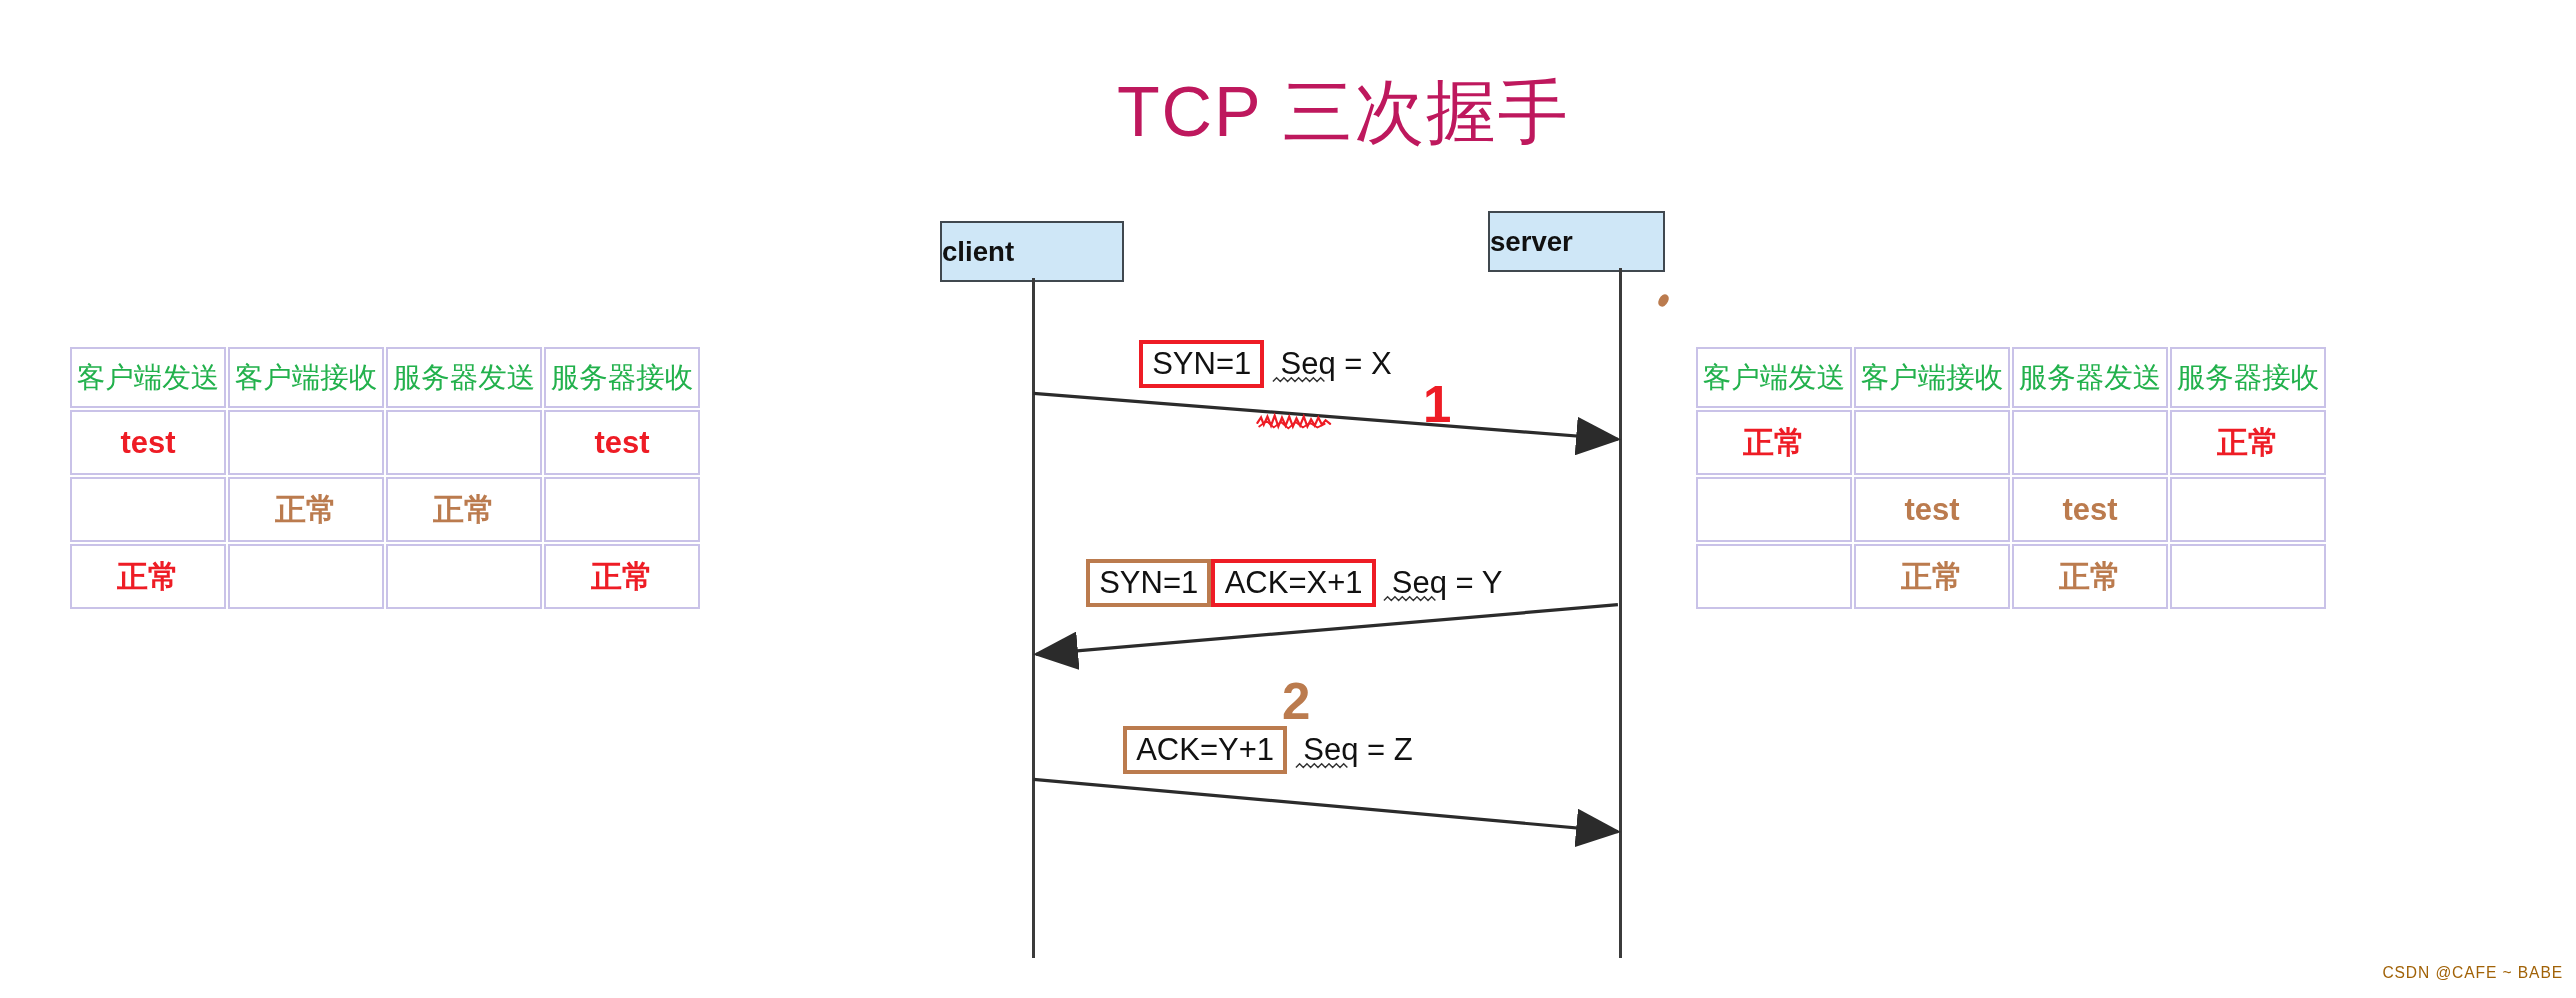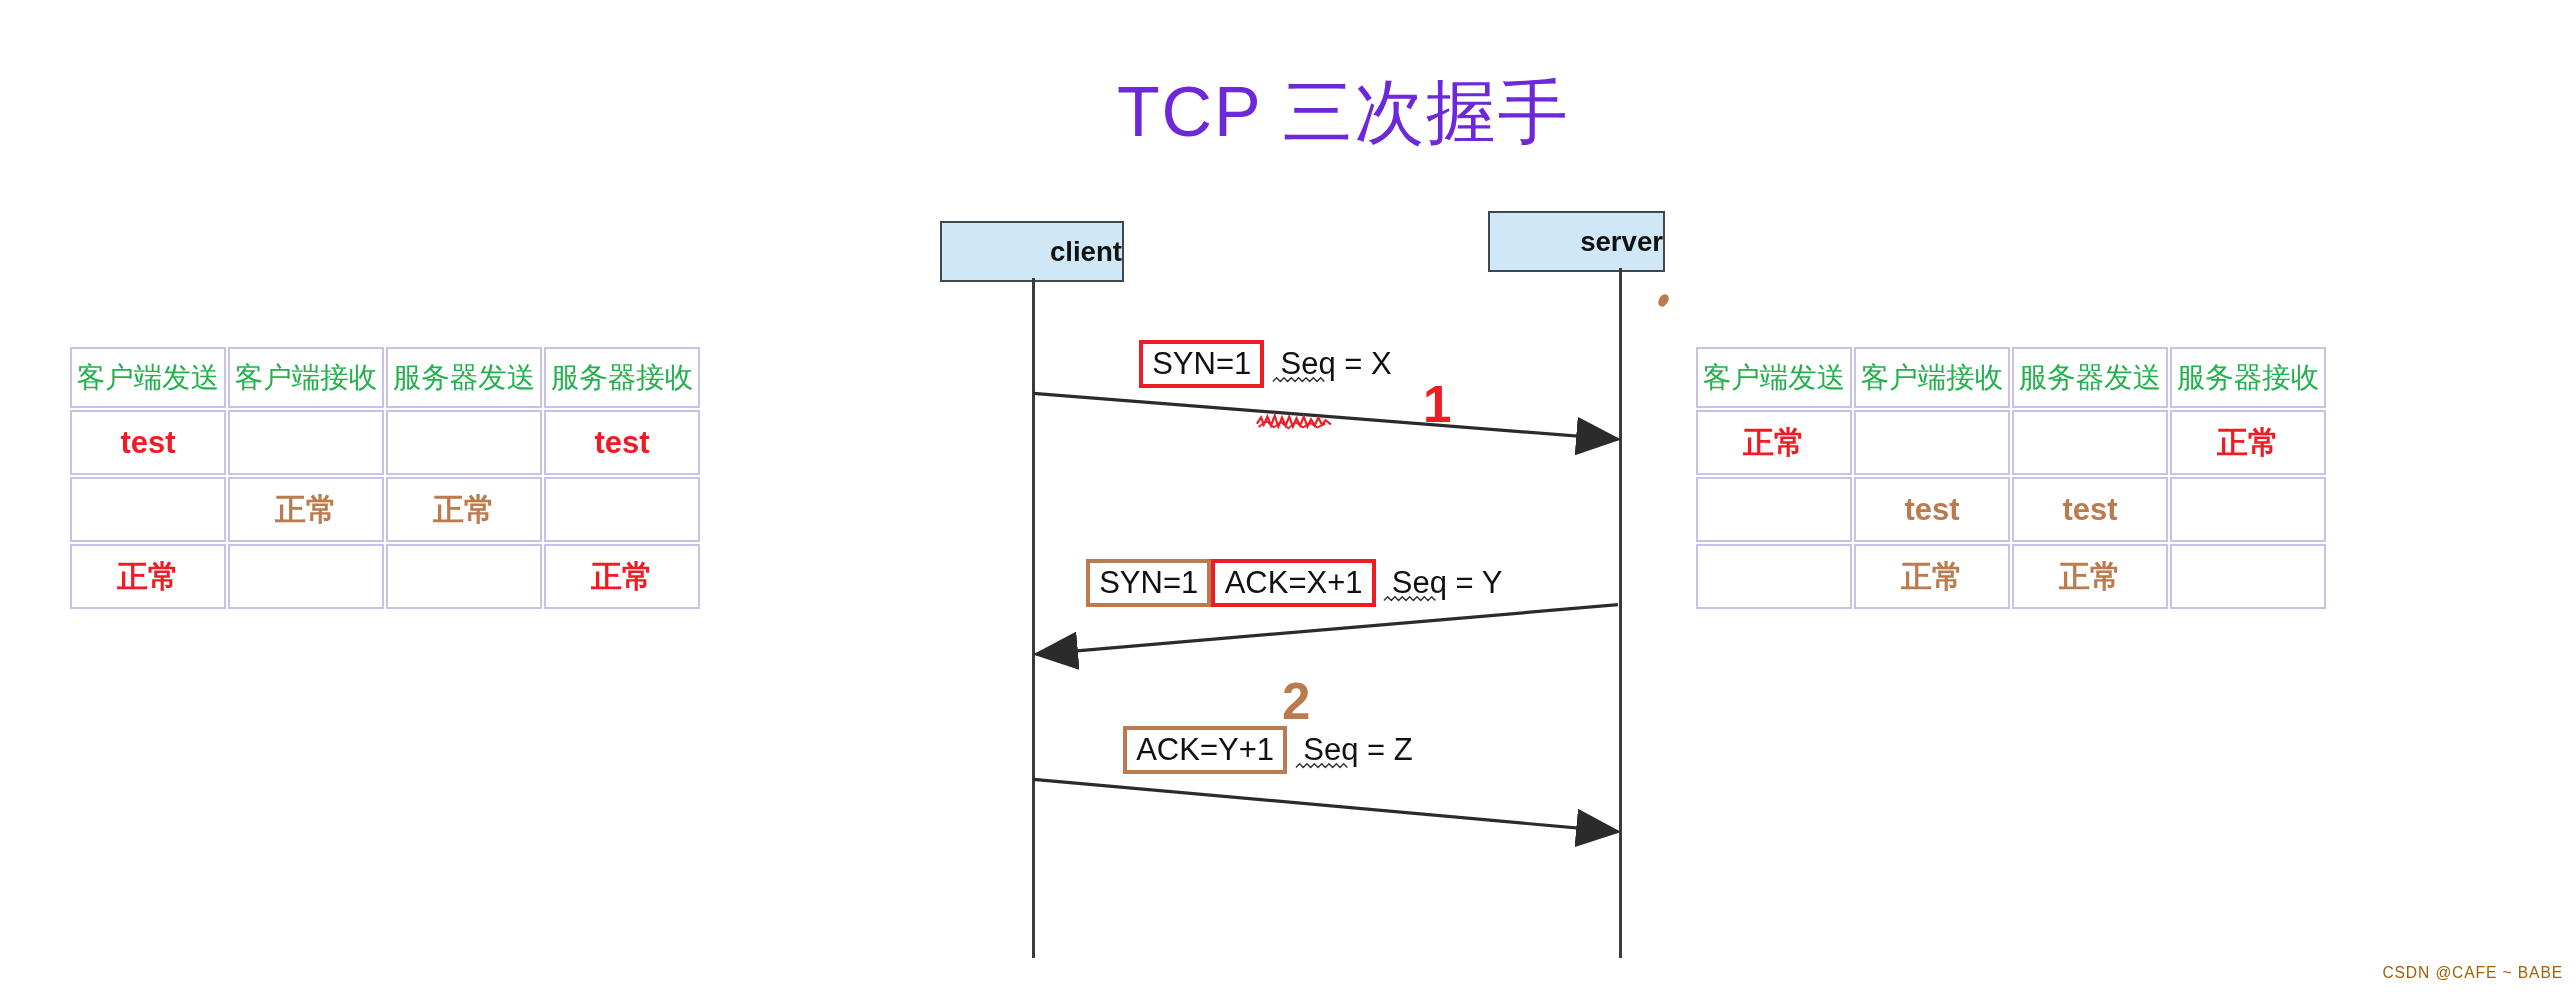--- a/index.html
+++ b/index.html
@@ -2,27 +2,27 @@
 <html style="font-size:14.7px"><head>
 <meta charset="utf-8">
 <style>
   html,body{margin:0;padding:0;background:#ffffff;}
   body{width:2576px;height:998px;position:relative;overflow:hidden;
        font-family:"Liberation Sans","DejaVu Sans",sans-serif;}
 
   #stage{position:absolute;left:0;top:0;width:2576px;height:998px;}
 
   
-  #title{position:absolute;left:1117px;top:66px;font-size:70px;color:#6d28d9;
+  #title{position:absolute;left:1117px;top:66px;font-size:70px;color:#be185d;
          font-weight:400;letter-spacing:1.8px;white-space:nowrap;
          font-family:"Liberation Sans","DejaVu Sans",sans-serif;}
 
   
   .actor-box{position:absolute;background:#cfe7f7;border:2.8px solid #40484f;
-             display:flex;align-items:center;justify-content:flex-end;
+             display:flex;align-items:center;justify-content:flex-start;
              font-size:27.6px;font-weight:bold;color:#111;}
   #client-box{left:940px;top:221px;width:180px;height:57px;}
   #server-box{left:1488px;top:211px;width:173px;height:57px;}
 
   
   .lifeline{position:absolute;width:2.8px;background:#3b3b3b;}
   #client-lifeline{left:1032px;top:278px;height:680px;}
   #server-lifeline{left:1619px;top:268px;height:690px;}
 
   

